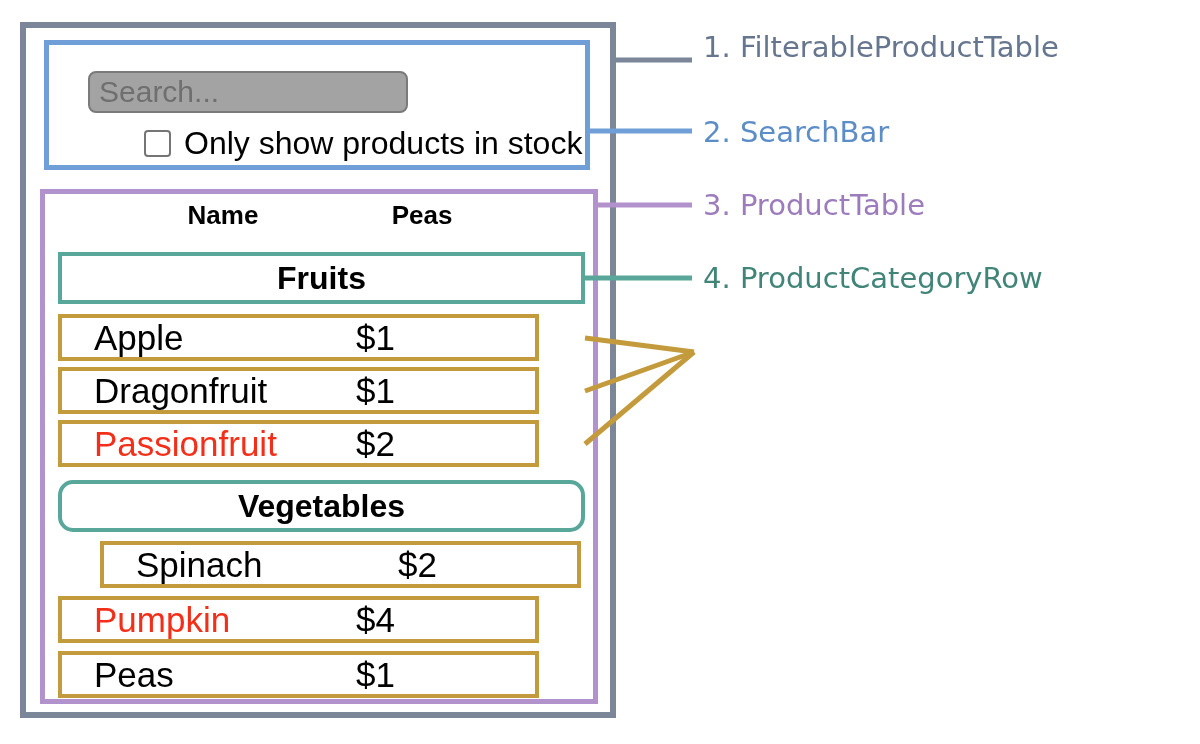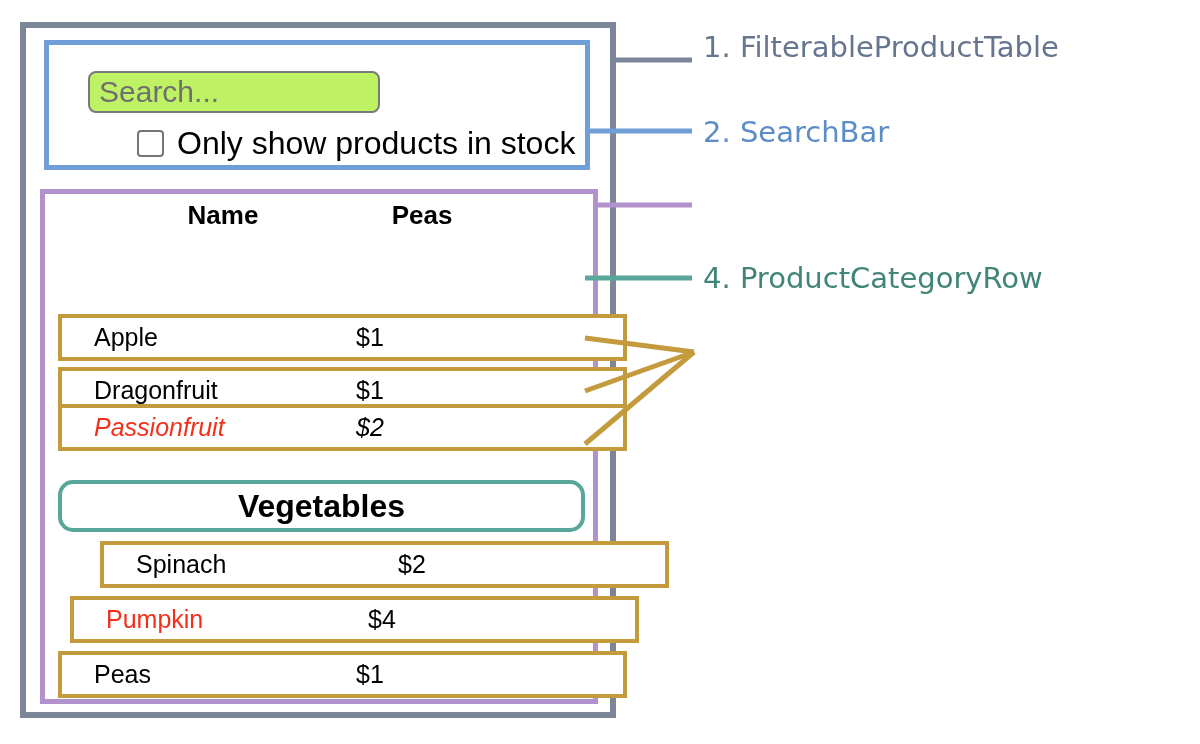--- a/index.html
+++ b/index.html
@@ -15,28 +15,28 @@
   }
   .searchbar{
     left:44px; top:40px; width:546px; height:130px;
     border:5px solid var(--blue-border,#6f9fd6);
   }
   .producttable{
     left:40px; top:189px; width:558px; height:515px;
     border:5px solid var(--purple-border,#b192cd);
   }
   .search-input{
-    position:absolute; left:39px; top:26px; width:292px; height:42px;
-    border:2px solid #7a7a7a; border-radius:8px; background:#bef264;
+    position:absolute; left:39px; top:26px; width:320px; height:42px;
+    border:2px solid #7a7a7a; border-radius:8px; background:#a3a3a3;
     font-family:"Liberation Sans", sans-serif; font-size:30px; color:#333;
     padding:4px 9px; outline:none;
   }
   .search-input::placeholder{ color:#6f6f6f; }
   .stock-row{
-    position:absolute; left:40px; top:82px; height:32px;
+    position:absolute; left:47px; top:82px; height:32px;
     display:flex; align-items:center; gap:13px; white-space:nowrap;padding-left:48px;
   }
   .checkbox{
     width:27px; height:27px; border:2px solid #757575; border-radius:4px;
     background:#fff; flex:0 0 auto;
   }
   .stock-label{ font-size:32px; color:#000; }
 
   .th{
     position:absolute; top:6px; transform:translateX(-50%);
@@ -45,35 +45,35 @@
   .name-h{ left:178px; }
   .price-h{ left:377px; }
 
   .catrow{
     position:absolute; left:13px; width:527px; height:52px;
     border:4px solid var(--teal-border,#58a79a); background:#fff;
     display:flex; align-items:center; justify-content:center;
     font-weight:bold; font-size:32px; color:#000;
   }
   .prow{
-    position:absolute; left:13px; width:569px; height:47px;
+    position:absolute; left:13px; width:481px; height:47px;
     border:4px solid var(--gold-border,#c49b3c); background:#fff;
-    display:flex; align-items:center; font-size:25px; color:#000;text-align:right;
+    display:flex; align-items:center; font-size:35px; color:#000;text-align:right;
   }
   .pname{ margin-left:32px; }
   .pprice{ position:absolute; left:294px; }
   .oos{ color:var(--red,#f42f19); }
 
   .cat-fruits{ top:58px; }
   .row-apple{ top:120px; }
   .row-dragonfruit{ top:173px; }
-  .row-passionfruit{ top:210px;font-style:italic; }
+  .row-passionfruit{ top:226px; }
   .cat-vegetables{ top:286px;border-radius:15px; }
   .row-spinach{ top:347px;margin-left:42px; }
-  .row-pumpkin{ top:402px;margin-left:12px; }
+  .row-pumpkin{ top:402px; }
   .row-peas{ top:457px; }
 
   .connectors{
     position:absolute; left:0; top:0; width:1200px; height:744px;
     pointer-events:none;
   }
   .ln-slate { stroke:var(--slate-border,#7b8699); stroke-width:5; }
   .ln-blue  { stroke:var(--blue-border,#6f9fd6);  stroke-width:5; }
   .ln-purple{ stroke:var(--purple-border,#b192cd);stroke-width:5; }
   .ln-teal  { stroke:var(--teal-border,#58a79a);  stroke-width:5; }
@@ -101,20 +101,23 @@
     <div class="stock-row">
       <span class="checkbox"></span>
       <span class="stock-label">Only show products in stock</span>
     </div>
   </div>
 
   <div class="box producttable">
     <span class="th name-h">Name</span>
     <span class="th price-h">Peas</span>
 
+    <div class="catrow cat-fruits">
+      <span>Fruits</span>
+    </div>
 
     <div class="prow row-apple">
       <span class="pname">Apple</span>
       <span class="pprice">$1</span>
     </div>
     <div class="prow row-dragonfruit">
       <span class="pname">Dragonfruit</span>
       <span class="pprice">$1</span>
     </div>
     <div class="prow row-passionfruit">
@@ -145,14 +148,15 @@
     <line class="ln-blue" x1="590" y1="131" x2="692" y2="131"></line>
     <line class="ln-purple" x1="598" y1="205" x2="692" y2="205"></line>
     <line class="ln-teal" x1="585" y1="278" x2="692" y2="278"></line>
     <line class="ln-gold" x1="585" y1="338" x2="694" y2="352"></line>
     <line class="ln-gold" x1="585" y1="391" x2="694" y2="352"></line>
     <line class="ln-gold" x1="585" y1="444" x2="694" y2="352"></line>
   </svg>
 
   <div class="lbl lbl-slate">1. FilterableProductTable</div>
   <div class="lbl lbl-blue">2. SearchBar</div>
+  <div class="lbl lbl-purple">3. ProductTable</div>
   <div class="lbl lbl-teal">4. ProductCategoryRow</div>
 </div>
 
 </body></html>

